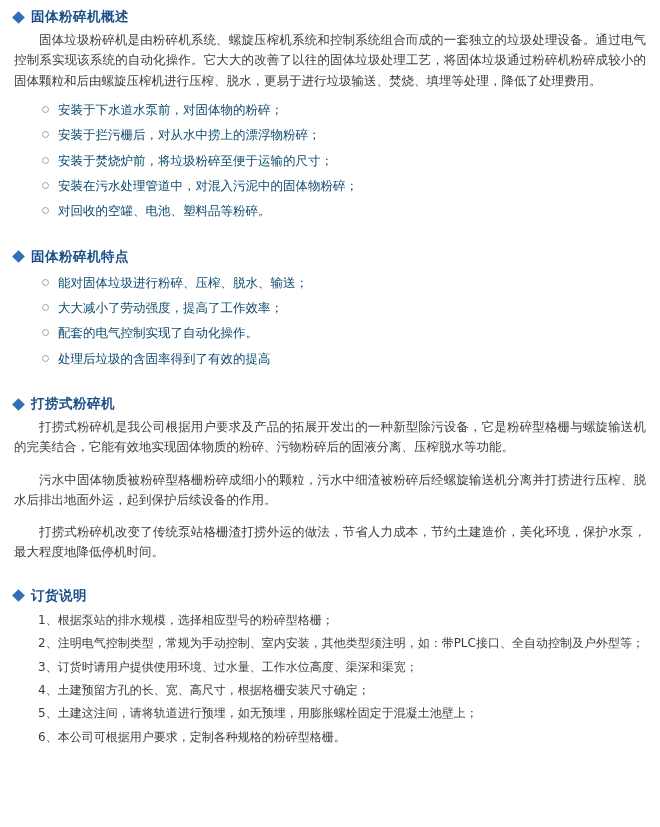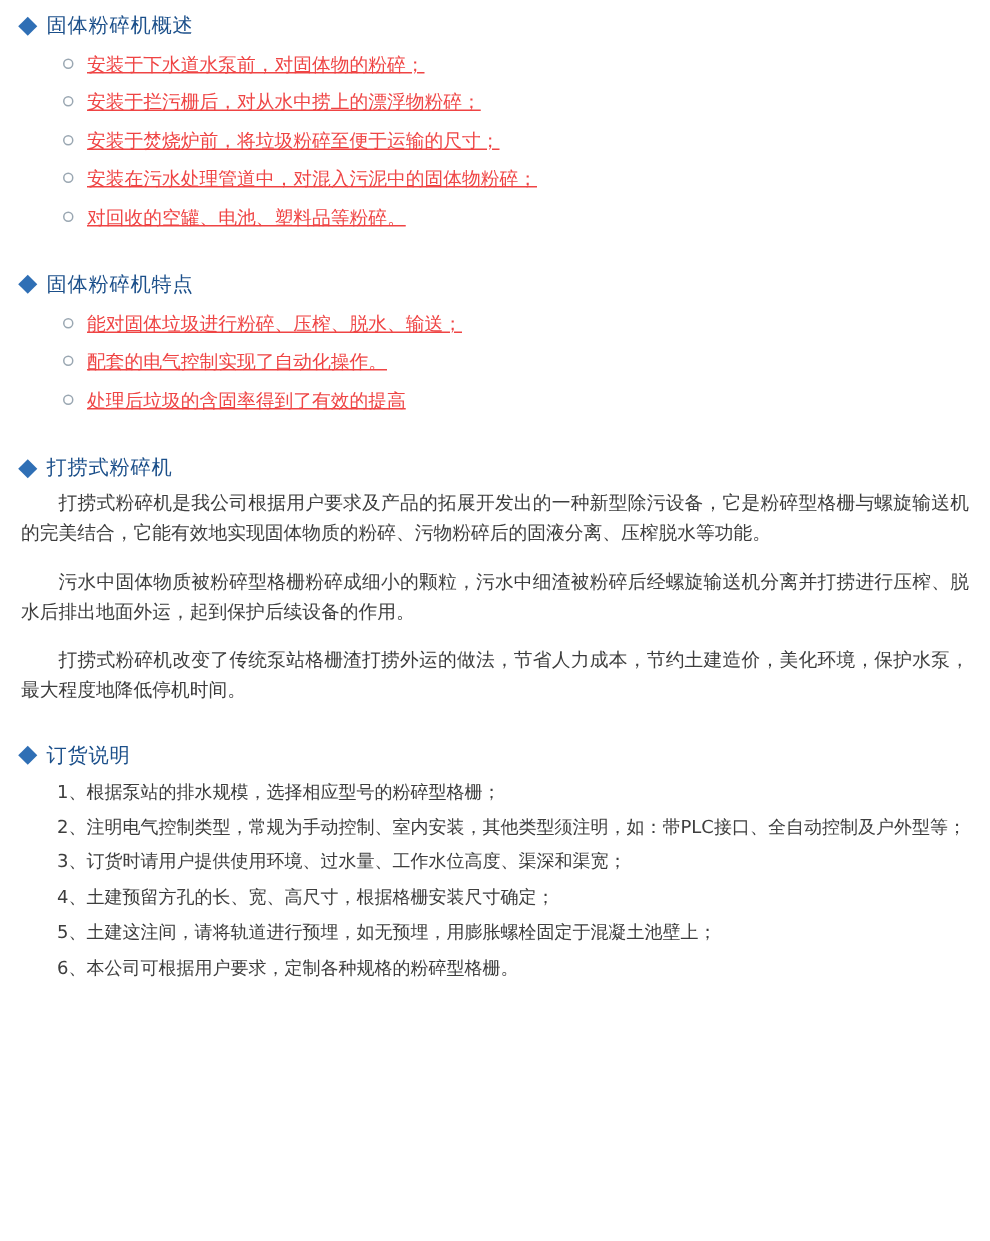--- a/index.html
+++ b/index.html
@@ -30,21 +30,21 @@
   .diamond {
     width: 9px;
     height: 9px;
     background: #2f6fb5;
     transform: rotate(45deg);
     margin-right: 8px;
     flex: 0 0 auto;
   }
   .sec-title {
     font-size: 13.5px;
-    font-weight: normal;
+    font-weight: bold;
     color: #1b4f8a;
     letter-spacing: 0.5px;
   }
   
   .para {
     margin: 0 0 6px 0;
     line-height: 1.62;
     font-size: 12.5px;
     color: #3d3d3d;
     text-align: justify;
@@ -54,22 +54,21 @@
   ul.clist {
     list-style: none;
     margin: 2px 0 6px 0;
     padding: 0 0 0 28px;
   }
   ul.clist > li {
     position: relative;
     line-height: 1.55;
     padding: 3px 0 3px 16px;
     font-size: 12.5px;
-    color: #ef4444;
-    text-decoration: underline;
+    color: #0c4a6e;
   }
   ul.clist > li::before {
     content: "";
     position: absolute;
     left: 0;
     top: 9px;
     width: 5px;
     height: 5px;
     border: 1px solid #9aa7b2;
     border-radius: 50%;
@@ -95,38 +94,40 @@
 </head>
 <body>
 
 <div class="page">
 
   <div class="section">
     <div class="sec-head">
       <span class="diamond"></span>
       <span class="sec-title">固体粉碎机概述</span>
     </div>
+    <p class="para">固体垃圾粉碎机是由粉碎机系统、螺旋压榨机系统和控制系统组合而成的一套独立的垃圾处理设备。通过电气控制系实现该系统的自动化操作。它大大的改善了以往的固体垃圾处理工艺，将固体垃圾通过粉碎机粉碎成较小的固体颗粒和后由螺旋压榨机进行压榨、脱水，更易于进行垃圾输送、焚烧、填埋等处理，降低了处理费用。</p>
     <ul class="clist">
       <li>安装于下水道水泵前，对固体物的粉碎；</li>
       <li>安装于拦污栅后，对从水中捞上的漂浮物粉碎；</li>
       <li>安装于焚烧炉前，将垃圾粉碎至便于运输的尺寸；</li>
       <li>安装在污水处理管道中，对混入污泥中的固体物粉碎；</li>
       <li>对回收的空罐、电池、塑料品等粉碎。</li>
     </ul>
   </div>
 
   <div class="gap-lg"></div>
 
   <div class="section">
     <div class="sec-head">
       <span class="diamond"></span>
       <span class="sec-title">固体粉碎机特点</span>
     </div>
     <ul class="clist">
       <li>能对固体垃圾进行粉碎、压榨、脱水、输送；</li>
+      <li>大大减小了劳动强度，提高了工作效率；</li>
       <li>配套的电气控制实现了自动化操作。</li>
       <li>处理后垃圾的含固率得到了有效的提高</li>
     </ul>
   </div>
 
   <div class="gap-lg"></div>
 
   <div class="section">
     <div class="sec-head">
       <span class="diamond"></span>

